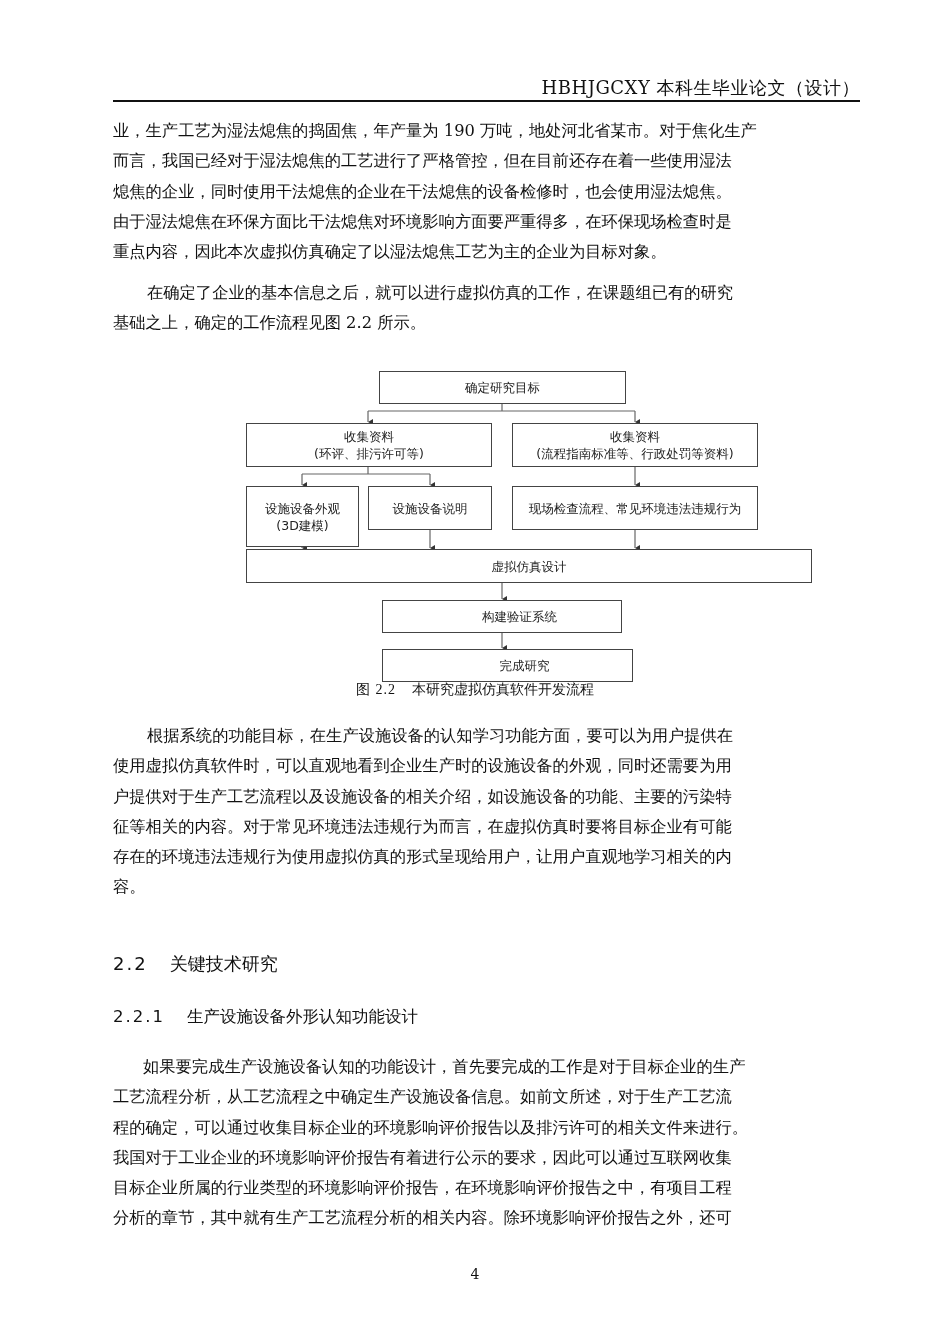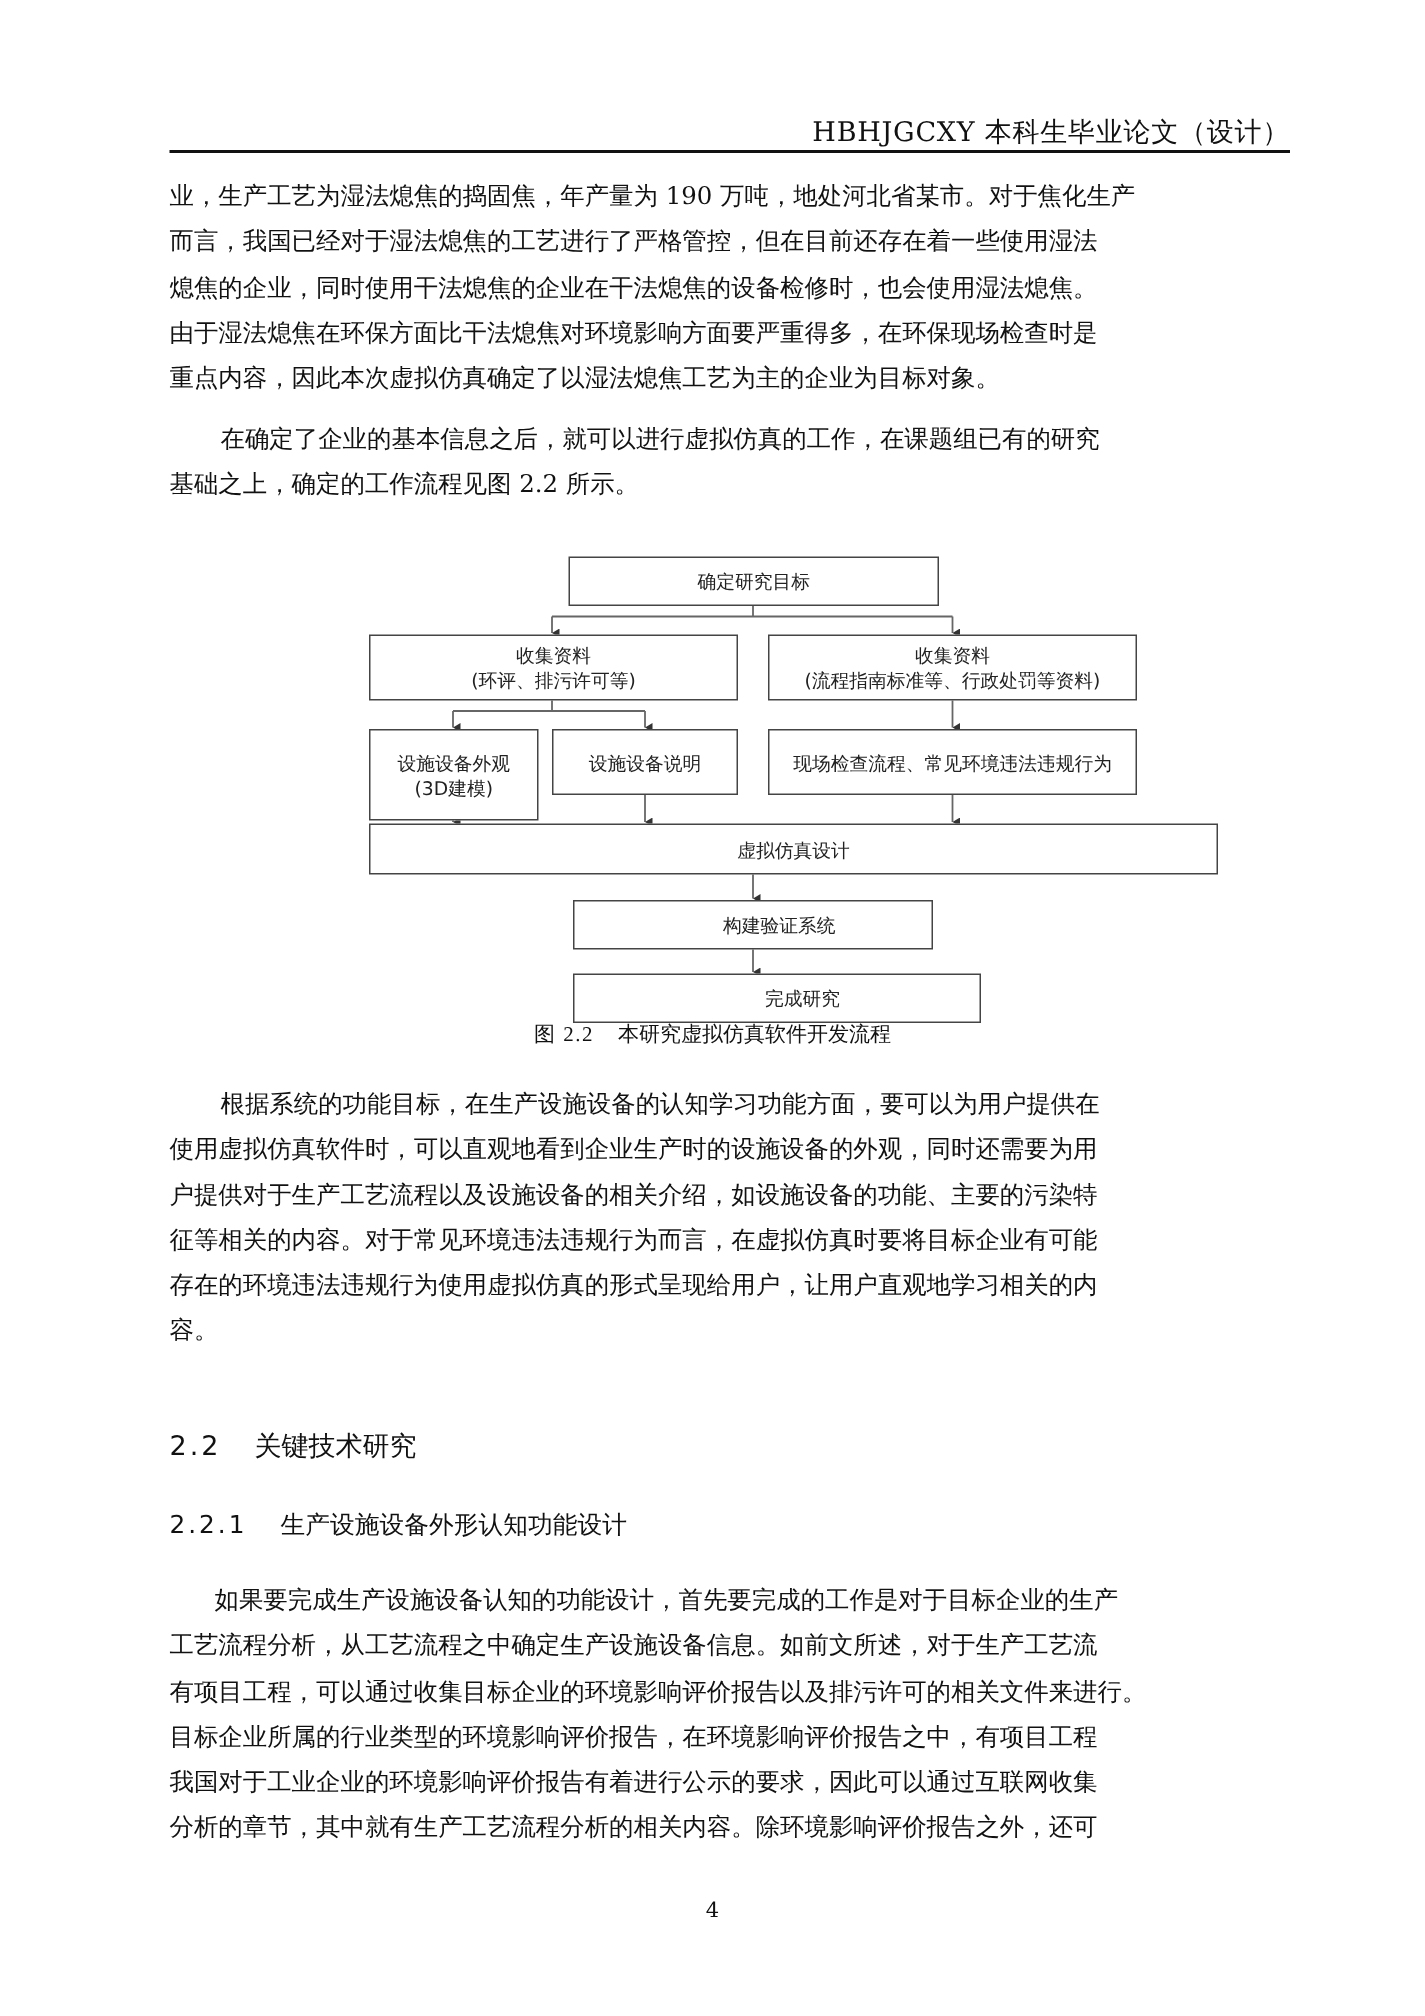--- a/index.html
+++ b/index.html
@@ -98,21 +98,21 @@
   </div>
   <div class="box" style="left:512px;top:459px;width:246px;height:44px;">
     <span>现场检查流程、常见环境违法违规行为</span>
   </div>
   <div class="box" style="left:246px;top:522px;width:566px;height:34px;">
     <span>虚拟仿真设计</span>
   </div>
   <div class="box" style="left:382px;top:573px;width:240px;height:33px;padding-left:35px;">
     <span>构建验证系统</span>
   </div>
-  <div class="box" style="left:382px;top:622px;width:272px;height:33px;padding-left:34px;">
+  <div class="box" style="left:382px;top:622px;width:251px;height:33px;padding-left:34px;">
     <span>完成研究</span>
   </div>
 </div>
 
 <div class="caption">
   <span class="fig-num">图 2.2</span><span>本研究虚拟仿真软件开发流程</span>
 </div>
 
 <div class="para" style="top:721px;">
   <span class="line indent">根据系统的功能目标，在生产设施设备的认知学习功能方面，要可以为用户提供在</span>
@@ -126,19 +126,19 @@
 <div class="h2">
   <span class="num">2.2</span><span>关键技术研究</span>
 </div>
 <div class="h3">
   <span class="num">2.2.1</span><span>生产设施设备外形认知功能设计</span>
 </div>
 
 <div class="para" style="top:1052px;">
   <span class="line indent" style="padding-left:30px;">如果要完成生产设施设备认知的功能设计，首先要完成的工作是对于目标企业的生产</span>
   <span class="line">工艺流程分析，从工艺流程之中确定生产设施设备信息。如前文所述，对于生产工艺流</span>
-  <span class="line">有项目工程，可以通过收集目标企业的环境影响评价报告以及排污许可的相关文件来进行。</span>
+  <span class="line">程的确定，可以通过收集目标企业的环境影响评价报告以及排污许可的相关文件来进行。</span>
+  <span class="line">我国对于工业企业的环境影响评价报告有着进行公示的要求，因此可以通过互联网收集</span>
   <span class="line">目标企业所属的行业类型的环境影响评价报告，在环境影响评价报告之中，有项目工程</span>
-  <span class="line">我国对于工业企业的环境影响评价报告有着进行公示的要求，因此可以通过互联网收集</span>
   <span class="line">分析的章节，其中就有生产工艺流程分析的相关内容。除环境影响评价报告之外，还可</span>
 </div>
 
 <div class="page-number">4</div>
 
 </body></html>

